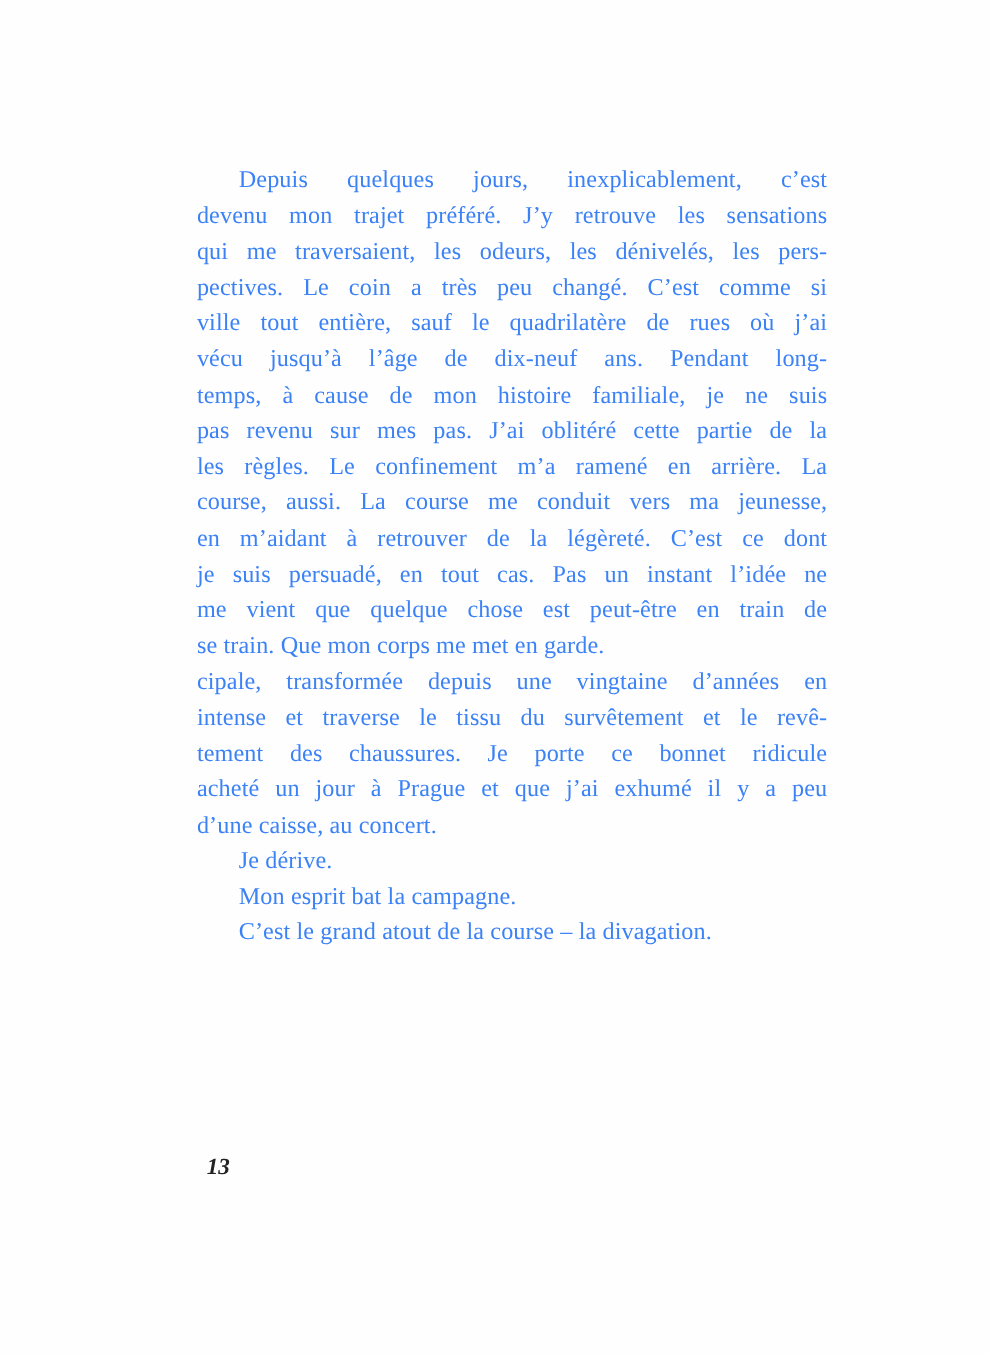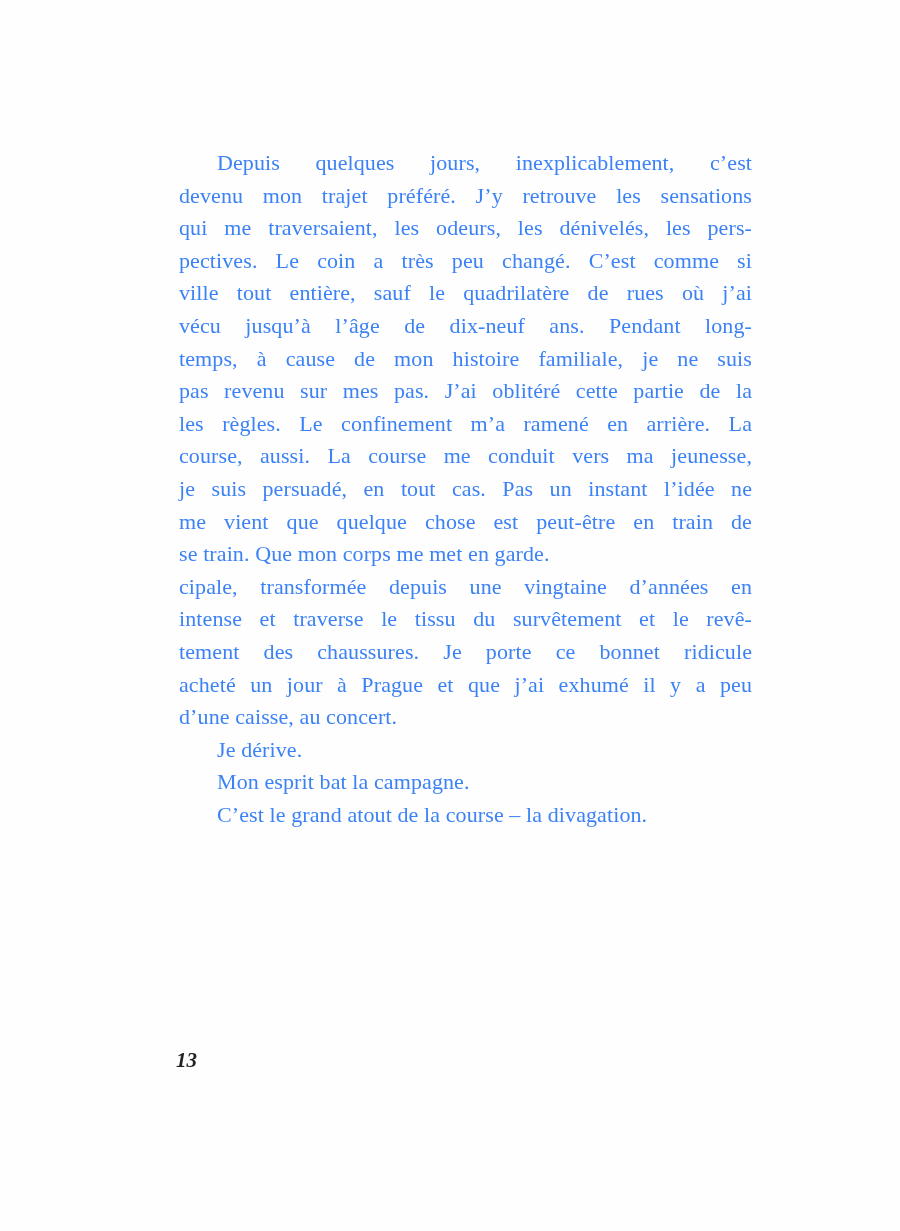--- a/index.html
+++ b/index.html
@@ -39,21 +39,21 @@
     white-space: normal;
   }
   .text-line.first {
     text-indent: 38px;
   }
   .text-line.last {
     text-align-last: left;
   }
   .page-number {
     position: absolute;
-    left: 176px;
+    left: 188px;
     top: 1046px;
     font-size: 21px;
     font-style: italic;
     font-weight: bold;
     color: #222222;
     line-height: 28px;
   }
 </style>
 </head>
 <body>
@@ -64,20 +64,21 @@
         <div class="text-line first">Depuis quelques jours, inexplicablement, c’est</div>
         <div class="text-line">devenu mon trajet préféré. J’y retrouve les sensations</div>
         <div class="text-line">qui me traversaient, les odeurs, les dénivelés, les pers-</div>
         <div class="text-line">pectives. Le coin a très peu changé. C’est comme si</div>
         <div class="text-line">ville tout entière, sauf le quadrilatère de rues où j’ai</div>
         <div class="text-line">vécu jusqu’à l’âge de dix-neuf ans. Pendant long-</div>
         <div class="text-line">temps, à cause de mon histoire familiale, je ne suis</div>
         <div class="text-line">pas revenu sur mes pas. J’ai oblitéré cette partie de la</div>
         <div class="text-line">les règles. Le confinement m’a ramené en arrière. La</div>
         <div class="text-line">course, aussi. La course me conduit vers ma jeunesse,</div>
+        <div class="text-line">en m’aidant à retrouver de la légèreté. C’est ce dont</div>
         <div class="text-line">je suis persuadé, en tout cas. Pas un instant l’idée ne</div>
         <div class="text-line">me vient que quelque chose est peut-être en train de</div>
         <div class="text-line last">se train. Que mon corps me met en garde.</div>
       </div>
       <div class="paragraph">
         <div class="text-line">cipale, transformée depuis une vingtaine d’années en</div>
         <div class="text-line">intense et traverse le tissu du survêtement et le revê-</div>
         <div class="text-line">tement des chaussures. Je porte ce bonnet ridicule</div>
         <div class="text-line">acheté un jour à Prague et que j’ai exhumé il y a peu</div>
         <div class="text-line last">d’une caisse, au concert.</div>

